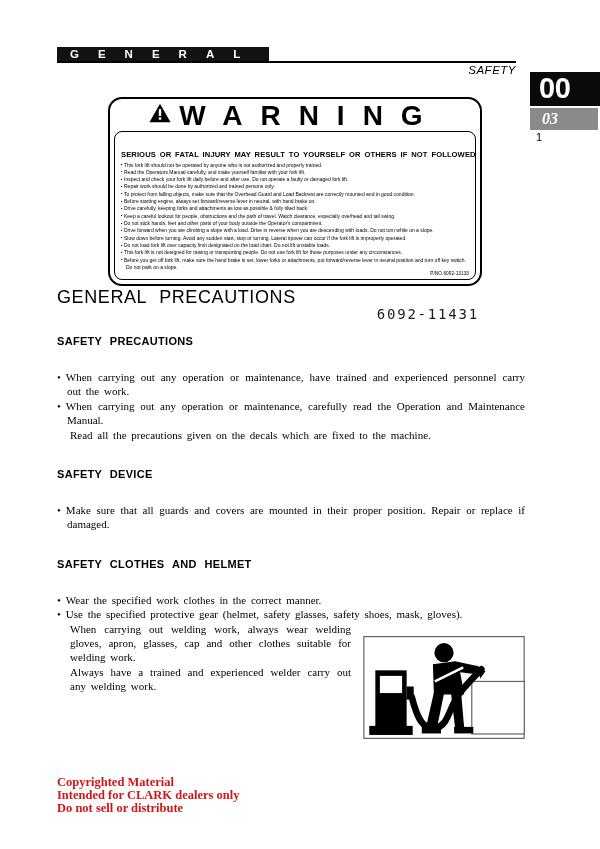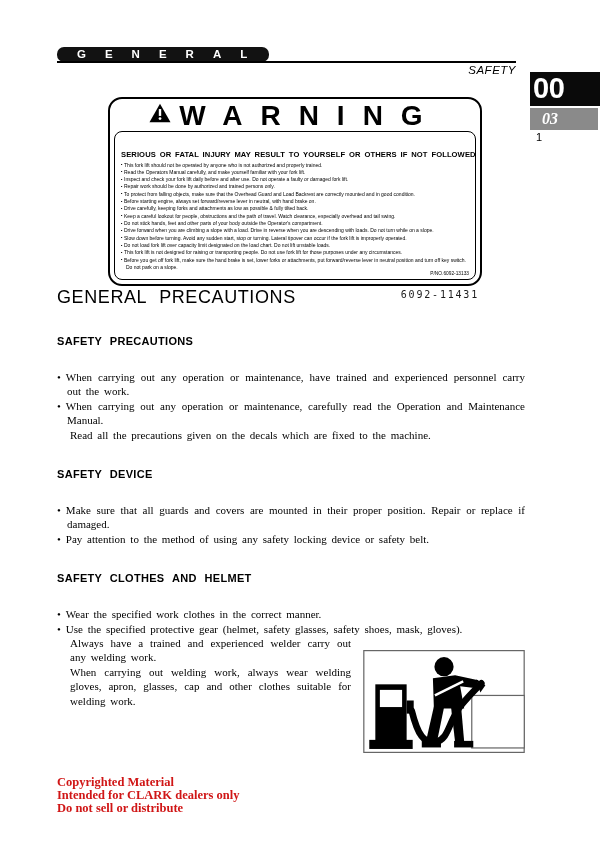--- a/index.html
+++ b/index.html
@@ -6,31 +6,31 @@
   html,body { background:#fff; }
   .page {
     position:relative; width:600px; height:849px; background:#fff;
     font-family:"Liberation Sans", sans-serif; color:#000; overflow:hidden;
   }
 
   
   .header-bar {
     position:absolute; left:57px; top:47px; width:212px; height:15px;
     background:#121212; color:#fff; font-size:11.5px; font-weight:bold;
-    letter-spacing:19px; line-height:15px; padding-left:20px; white-space:nowrap; overflow:hidden;border-radius:7px;
+    letter-spacing:19px; line-height:15px; padding-left:13px; white-space:nowrap; overflow:hidden;
   }
   .header-rule { position:absolute; left:57px; top:61px; width:459px; height:2px; background:#000; }
   .safety-label {
     position:absolute; left:350px; top:64px; width:166px; text-align:right;
     font-style:italic; font-size:11.5px; letter-spacing:0.5px;
   }
   .tab-black {
     position:absolute; left:530px; top:72px; width:70px; height:34px;
     background:#0a0a0a; color:#fff; font-size:29px; font-weight:800;
-    line-height:33px; padding-left:3px; letter-spacing:-0.5px;
+    line-height:33px; padding-left:9px; letter-spacing:-0.5px;
   }
   .tab-gray {
     position:absolute; left:530px; top:108px; width:68px; height:22px;
     background:#8a8a8a; color:#fff; font-family:"Liberation Serif", serif;
     font-style:italic; font-weight:bold; font-size:16px; line-height:21px; padding-left:12px;
   }
   .tab-pagenum { position:absolute; left:536px; top:131px; font-size:11px; }
 
   
   .warning-wrap { position:absolute; left:108px; top:97px; width:374px; }
@@ -44,21 +44,21 @@
   .warning-inner { border:1.2px solid #000; border-radius:8px; padding:18px 6px 2px; }
   .warning-headline {
     font-size:7.6px; font-weight:bold; text-align:center;
     word-spacing:1.6px; letter-spacing:0.1px; margin-bottom:2.5px; white-space:nowrap;
   }
   .warning-list .line { font-size:5px; line-height:6.7px; text-align:left; padding-left:5px; text-indent:-5px; }
   .warning-list .mk { font-size:4.2px; margin-right:1.5px; vertical-align:0.4px; }
   .warning-pn { font-size:4.8px; text-align:right; line-height:5.5px; margin-top:0.5px; }
   .warning-caption {
     text-align:right; font-family:"DejaVu Sans Mono", monospace;
-    font-size:10px; letter-spacing:1.8px; margin-top:3px; padding-right:3px; color:#1a1a1a;
+    font-size:14px; letter-spacing:1.8px; margin-top:20px; padding-right:3px; color:#1a1a1a;
   }
 
   
   .content { position:absolute; left:57px; top:287px; width:468px; }
   .doc-title {
     font-size:18px; font-weight:normal; letter-spacing:0.6px; word-spacing:7px;
     margin-bottom:27px; white-space:nowrap;
   }
   .section { margin-bottom:26px; }
   .section-heading {
@@ -139,34 +139,33 @@
           <div class="line has-b"><span class="mk">•</span><span>When carrying out any operation or maintenance, have trained and experienced personnel carry out the work.</span></div>
           <div class="line has-b"><span class="mk">•</span><span>When carrying out any operation or maintenance, carefully read the Operation and Maintenance Manual.</span></div>
           <div class="line no-b"><span class="mk"></span><span>Read all the precautions given on the decals which are fixed to the machine.</span></div>
         </div>
     </div>
 
     <div class="section">
       <h2 class="section-heading">SAFETY DEVICE</h2>
       <div>
           <div class="line has-b"><span class="mk">•</span><span>Make sure that all guards and covers are mounted in their proper position. Repair or replace if damaged.</span></div>
-          <div class="line has-b"><span class="mk">•</span><span>Pay attention to the method of using any safety locking device or safety belt.</span></div>
         </div>
     </div>
 
     <div class="section">
       <h2 class="section-heading">SAFETY CLOTHES AND HELMET</h2>
       <div>
           <div class="line has-b"><span class="mk">•</span><span>Wear the specified work clothes in the correct manner.</span></div>
           <div class="line has-b"><span class="mk">•</span><span>Use the specified protective gear (helmet, safety glasses, safety shoes, mask, gloves).</span></div>
         </div>
       <div class="figure-row">
         <div class="beside-col">
+            <div class="line no-b"><span class="mk"></span><span>When carrying out welding work, always wear welding gloves, apron, glasses, cap and other clothes suitable for welding work.</span></div>
             <div class="line no-b"><span class="mk"></span><span>Always have a trained and experienced welder carry out any welding work.</span></div>
-            <div class="line no-b"><span class="mk"></span><span>When carrying out welding work, always wear welding gloves, apron, glasses, cap and other clothes suitable for welding work.</span></div>
           </div>
         <div class="figure-box">
           <svg width="162" height="103" viewBox="0 0 160 102">
             <rect x="0.6" y="0.6" width="158.8" height="100.8" fill="#fff" stroke="#666" stroke-width="1.2"></rect>
             <g>
               <rect x="107.5" y="45" width="52" height="52" fill="#fff" stroke="#666" stroke-width="1.2"></rect>
             </g>
             <g fill="#000">
               <rect x="12" y="34" width="31" height="57"></rect>
               <rect x="16.5" y="39.5" width="22" height="17" fill="#fff"></rect>

